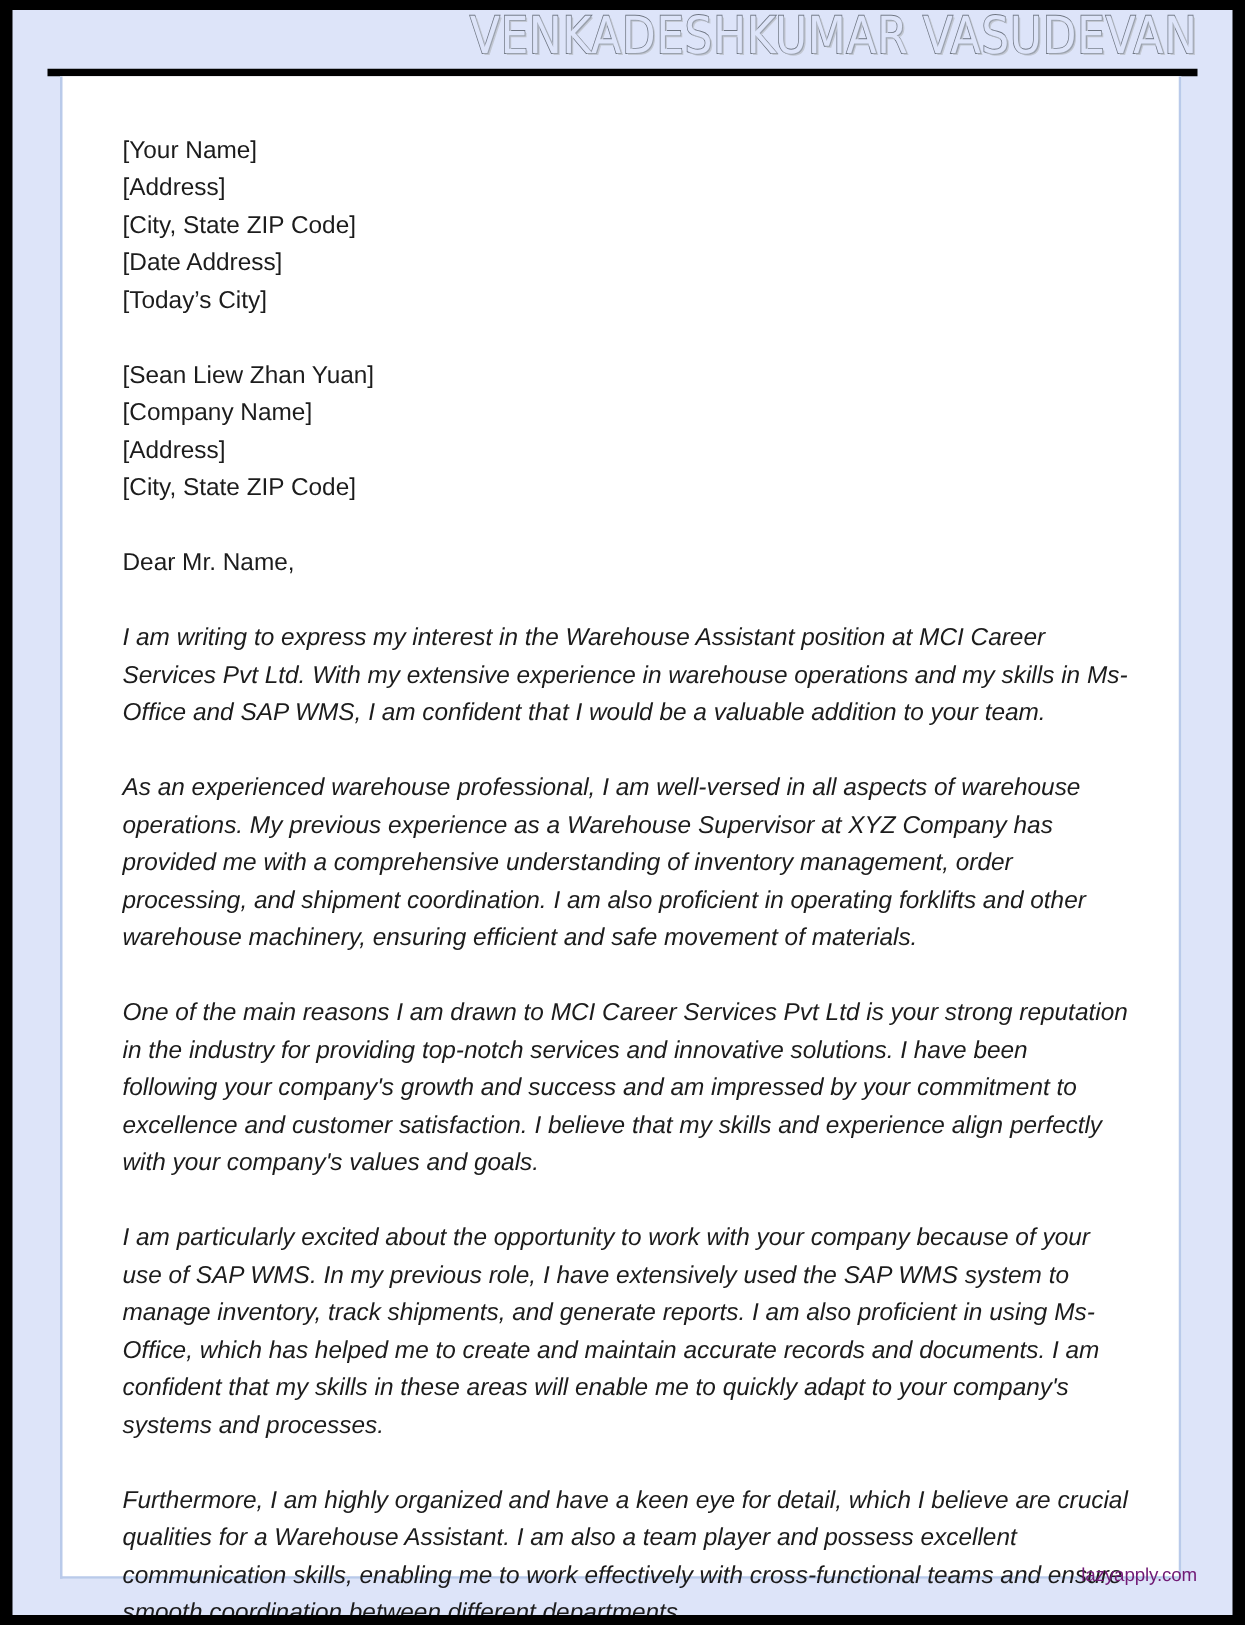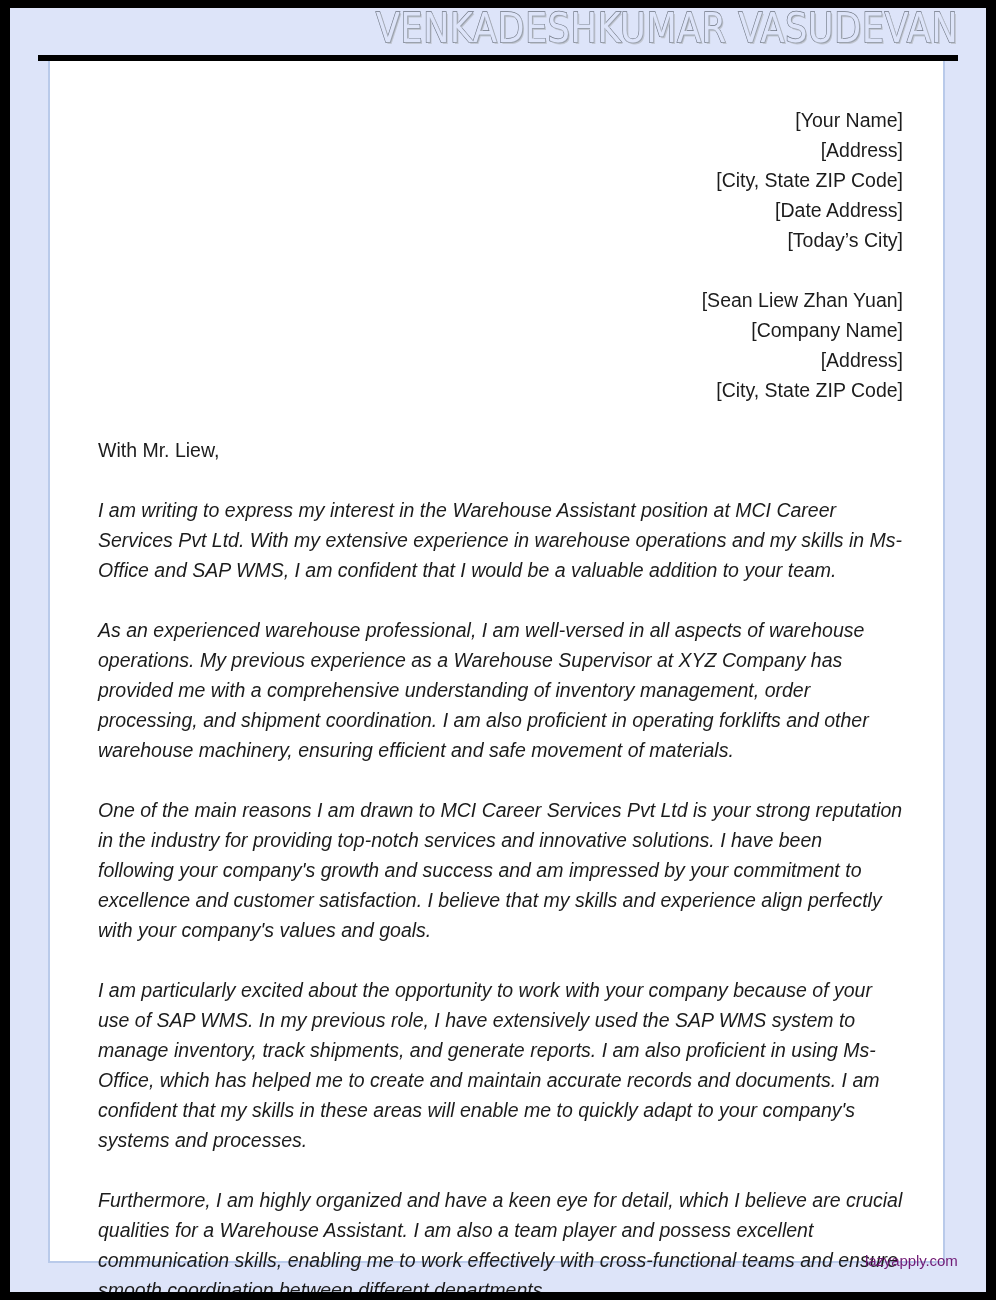--- a/index.html
+++ b/index.html
@@ -94,21 +94,20 @@
     line-height: 30px;
     color: #1c1c1c;
     z-index: 2;
   }
 
   .addr-block {
     margin: 0 0 30px 0;
   }
   .addr-line {
     white-space: nowrap;
-    text-align: right;
   }
 
   .salutation {
     margin: 0 0 30px 0;
   }
 
   .para {
     margin: 0 0 30px 0;
     text-align: left;
     font-style: italic;
@@ -153,21 +152,21 @@
       <div class="addr-line">[Today’s City]</div>
     </div>
 
     <div class="addr-block">
       <div class="addr-line">[Sean Liew Zhan Yuan]</div>
       <div class="addr-line">[Company Name]</div>
       <div class="addr-line">[Address]</div>
       <div class="addr-line">[City, State ZIP Code]</div>
     </div>
 
-    <div class="salutation">With Mr. Liew,</div>
+    <div class="salutation">Dear Mr. Name,</div>
 
     <div class="para">I am writing to express my interest in the Warehouse Assistant position at MCI Career Services Pvt Ltd. With my extensive experience in warehouse operations and my skills in Ms-Office and SAP WMS, I am confident that I would be a valuable addition to your team.</div>
     <div class="para">As an experienced warehouse professional, I am well-versed in all aspects of warehouse operations. My previous experience as a Warehouse Supervisor at XYZ Company has provided me with a comprehensive understanding of inventory management, order processing, and shipment coordination. I am also proficient in operating forklifts and other warehouse machinery, ensuring efficient and safe movement of materials.</div>
     <div class="para">One of the main reasons I am drawn to MCI Career Services Pvt Ltd is your strong reputation in the industry for providing top-notch services and innovative solutions. I have been following your company's growth and success and am impressed by your commitment to excellence and customer satisfaction. I believe that my skills and experience align perfectly with your company's values and goals.</div>
     <div class="para">I am particularly excited about the opportunity to work with your company because of your use of SAP WMS. In my previous role, I have extensively used the SAP WMS system to manage inventory, track shipments, and generate reports. I am also proficient in using Ms-Office, which has helped me to create and maintain accurate records and documents. I am confident that my skills in these areas will enable me to quickly adapt to your company's systems and processes.</div>
     <div class="para">Furthermore, I am highly organized and have a keen eye for detail, which I believe are crucial qualities for a Warehouse Assistant. I am also a team player and possess excellent communication skills, enabling me to work effectively with cross-functional teams and ensure smooth coordination between different departments.</div>
 
   </div>
 
   <div class="watermark">lazyapply.com</div>

